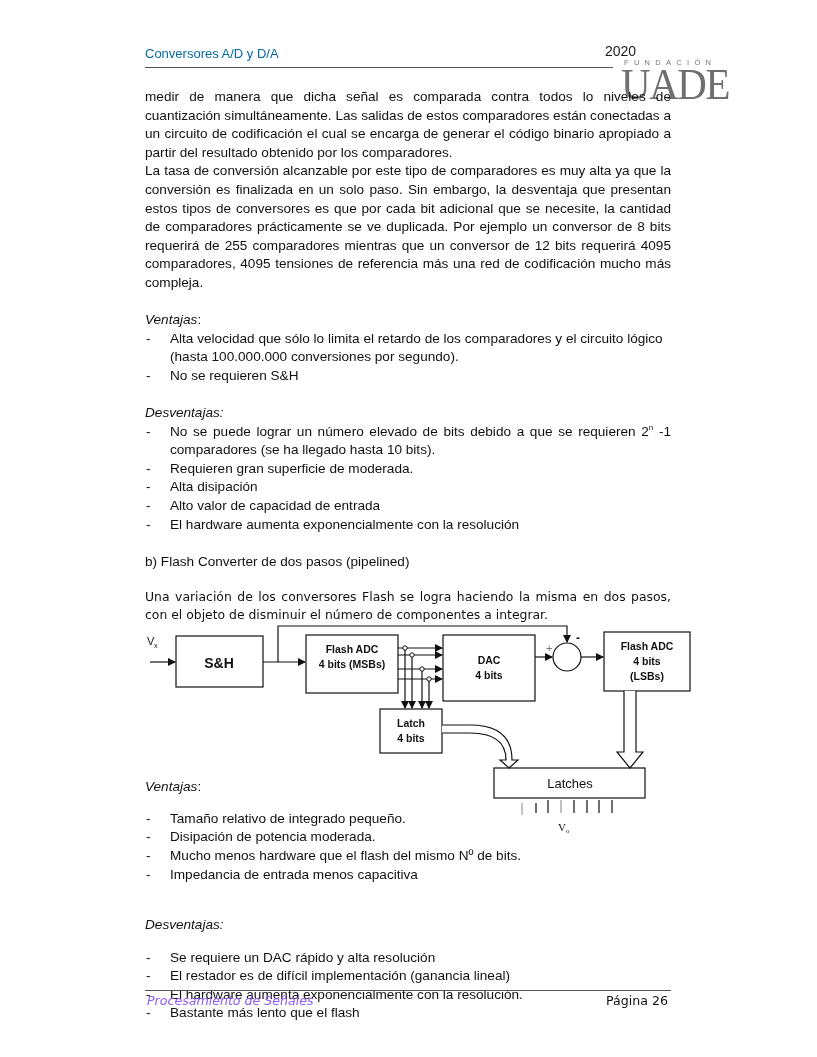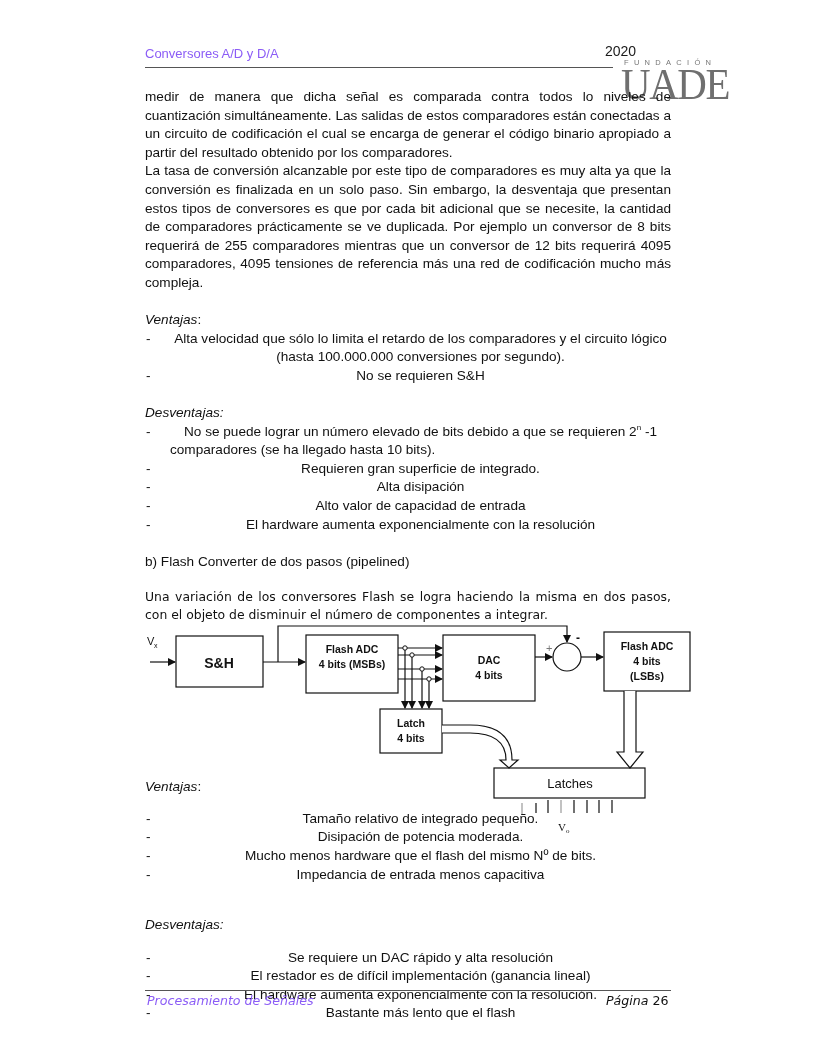--- a/index.html
+++ b/index.html
@@ -1,47 +1,47 @@
 <!DOCTYPE html>
 <html><head>
   <meta charset="utf-8">
   <style>
     html, body { margin: 0; padding: 0; background: #ffffff; }
     body { width: 817px; height: 1057px; position: relative; overflow: hidden;
            font-family: "Liberation Sans", "DejaVu Sans", sans-serif; color: #111; }
     .abs { position: absolute; }
-    .header-title { left: 145px; top: 46px; font-size: 13px; color: #8b5cf6; }
+    .header-title { left: 145px; top: 46px; font-size: 13px; color: #0369a1; }
     .header-year { left: 574px; top: 43px; font-size: 14px; color: #1a1a1a; margin-left: 31px; }
     .header-rule { left: 145px; top: 67px; width: 468px; height: 1px; background: #555; }
     .logo { left: 620px; top: 38px; width: 98px; height: 50px; margin-top: 20px; }
     .logo-top { position: absolute; left: 4px; top: 0px; font-size: 7.5px; letter-spacing: 5.3px; color: #777; white-space: nowrap; }
     .logo-main { position: absolute; left: 1px; top: 5px; font-family: "Liberation Serif", "DejaVu Serif", serif;
                  font-size: 44px; line-height: 44px; color: #6f6f6f; letter-spacing: -1.5px; transform: scaleX(0.93); transform-origin: left top; }
 
     .content { left: 145px; top: 88px; width: 526px; font-size: 13.6px; line-height: 18.6px; color: #111; }
     .content p { margin: 0; }
     .justify { text-align: justify; text-align-last: left; }
     .gap { height: 18.6px; }
     .label-it { font-style: italic; }
     ul.dash { list-style: none; margin: 0; padding: 0; }
-    ul.dash li { position: relative; padding-left: 25px; text-align: center; }
+    ul.dash li { position: relative; padding-left: 25px; }
     ul.dash li::before { content: "-"; position: absolute; left: 1px; top: 0; }
     .section-title { font-weight: normal; }
     .verdana { font-family: "DejaVu Sans", sans-serif; font-size: 12.4px; line-height: 18px; }
     sup { font-size: 8px; line-height: 0; }
 
     .diagram { left: 0; top: 0; width: 817px; height: 1057px; pointer-events: none; }
     .diagram text { font-family: "Liberation Sans", "DejaVu Sans", sans-serif; fill: #111; }
 
     .lower { left: 145px; top: 764px; width: 526px; font-size: 13.6px; line-height: 18.6px; color: #111; }
 
     .footer-rule { left: 145px; top: 990px; width: 526px; height: 1px; background: #555; }
     .footer-left { left: 147px; top: 993px; font-family: "DejaVu Sans", sans-serif; font-style: italic; font-size: 12.6px; color: #8b5cf6; }
     .footer-right { left: 606px; top: 993px; font-family: "DejaVu Sans", sans-serif; font-size: 12.6px; color: #111; }
-    .footer-right .it { font-style: italic; }
+    .footer-right .it { }
   </style>
 </head>
 <body>
 
 <div class="abs header-title">Conversores A/D y D/A</div>
 <div class="abs header-year">2020</div>
 <div class="abs header-rule"></div>
 <div class="abs logo">
   <div class="logo-top">FUNDACIÓN</div>
   <div class="logo-main">UADE</div>
@@ -55,21 +55,21 @@
   <p><span class="label-it">Ventajas</span>:</p>
   <ul class="dash">
     <li>Alta velocidad que sólo lo limita el retardo de los comparadores y el circuito lógico (hasta 100.000.000 conversiones por segundo).</li>
     <li>No se requieren S&amp;H</li>
   </ul>
   <div class="gap"></div>
 
   <p class="label-it">Desventajas:</p>
   <ul class="dash">
     <li class="justify"><span>No se puede lograr un número elevado de bits debido a que se requieren 2</span><sup>n</sup><span> -1 comparadores (se ha llegado hasta 10 bits).</span></li>
-    <li>Requieren gran superficie de integrado.</li>
+    <li>Requieren gran superficie de moderada.</li>
     <li>Alta disipación</li>
     <li>Alto valor de capacidad de entrada</li>
     <li>El hardware aumenta exponencialmente con la resolución</li>
   </ul>
   <div class="gap"></div>
 
   <p class="section-title">b) Flash Converter de dos pasos (pipelined)</p>
   <div class="gap" style="height:17px"></div>
   <p class="verdana justify">Una variación de los conversores Flash se logra haciendo la misma en dos pasos, con el objeto de disminuir el número de componentes a integrar.</p>
 </div>

